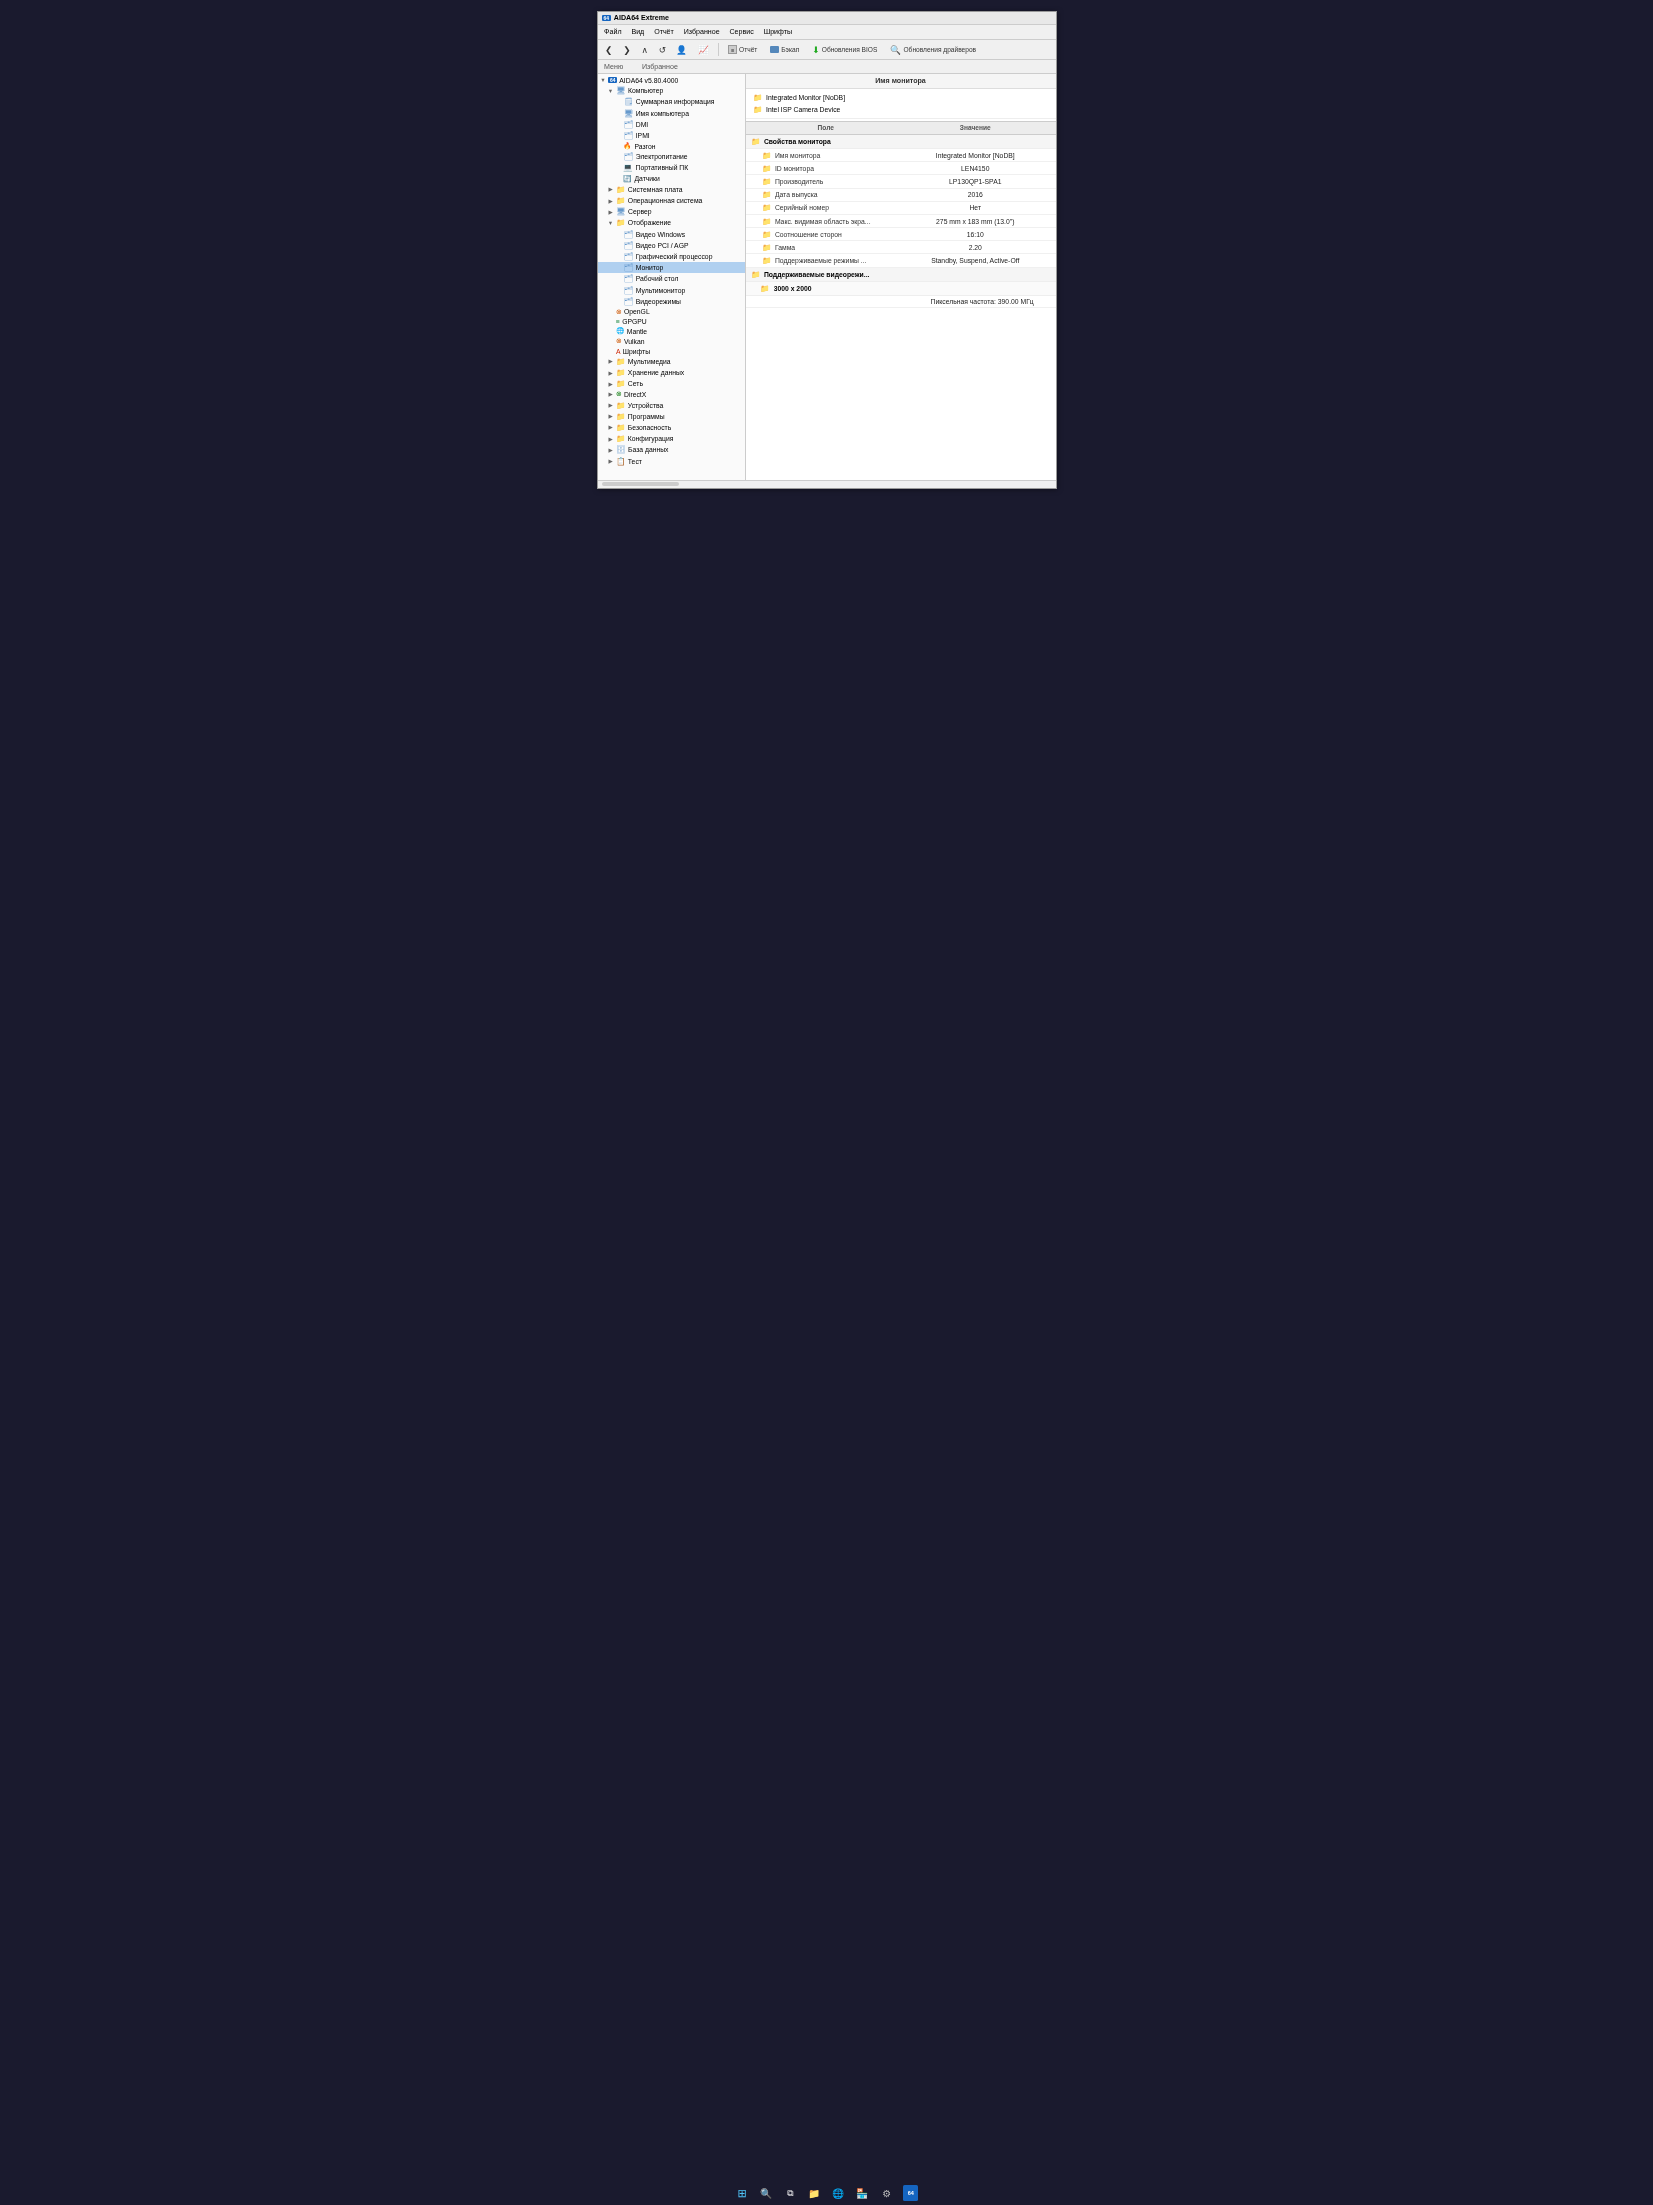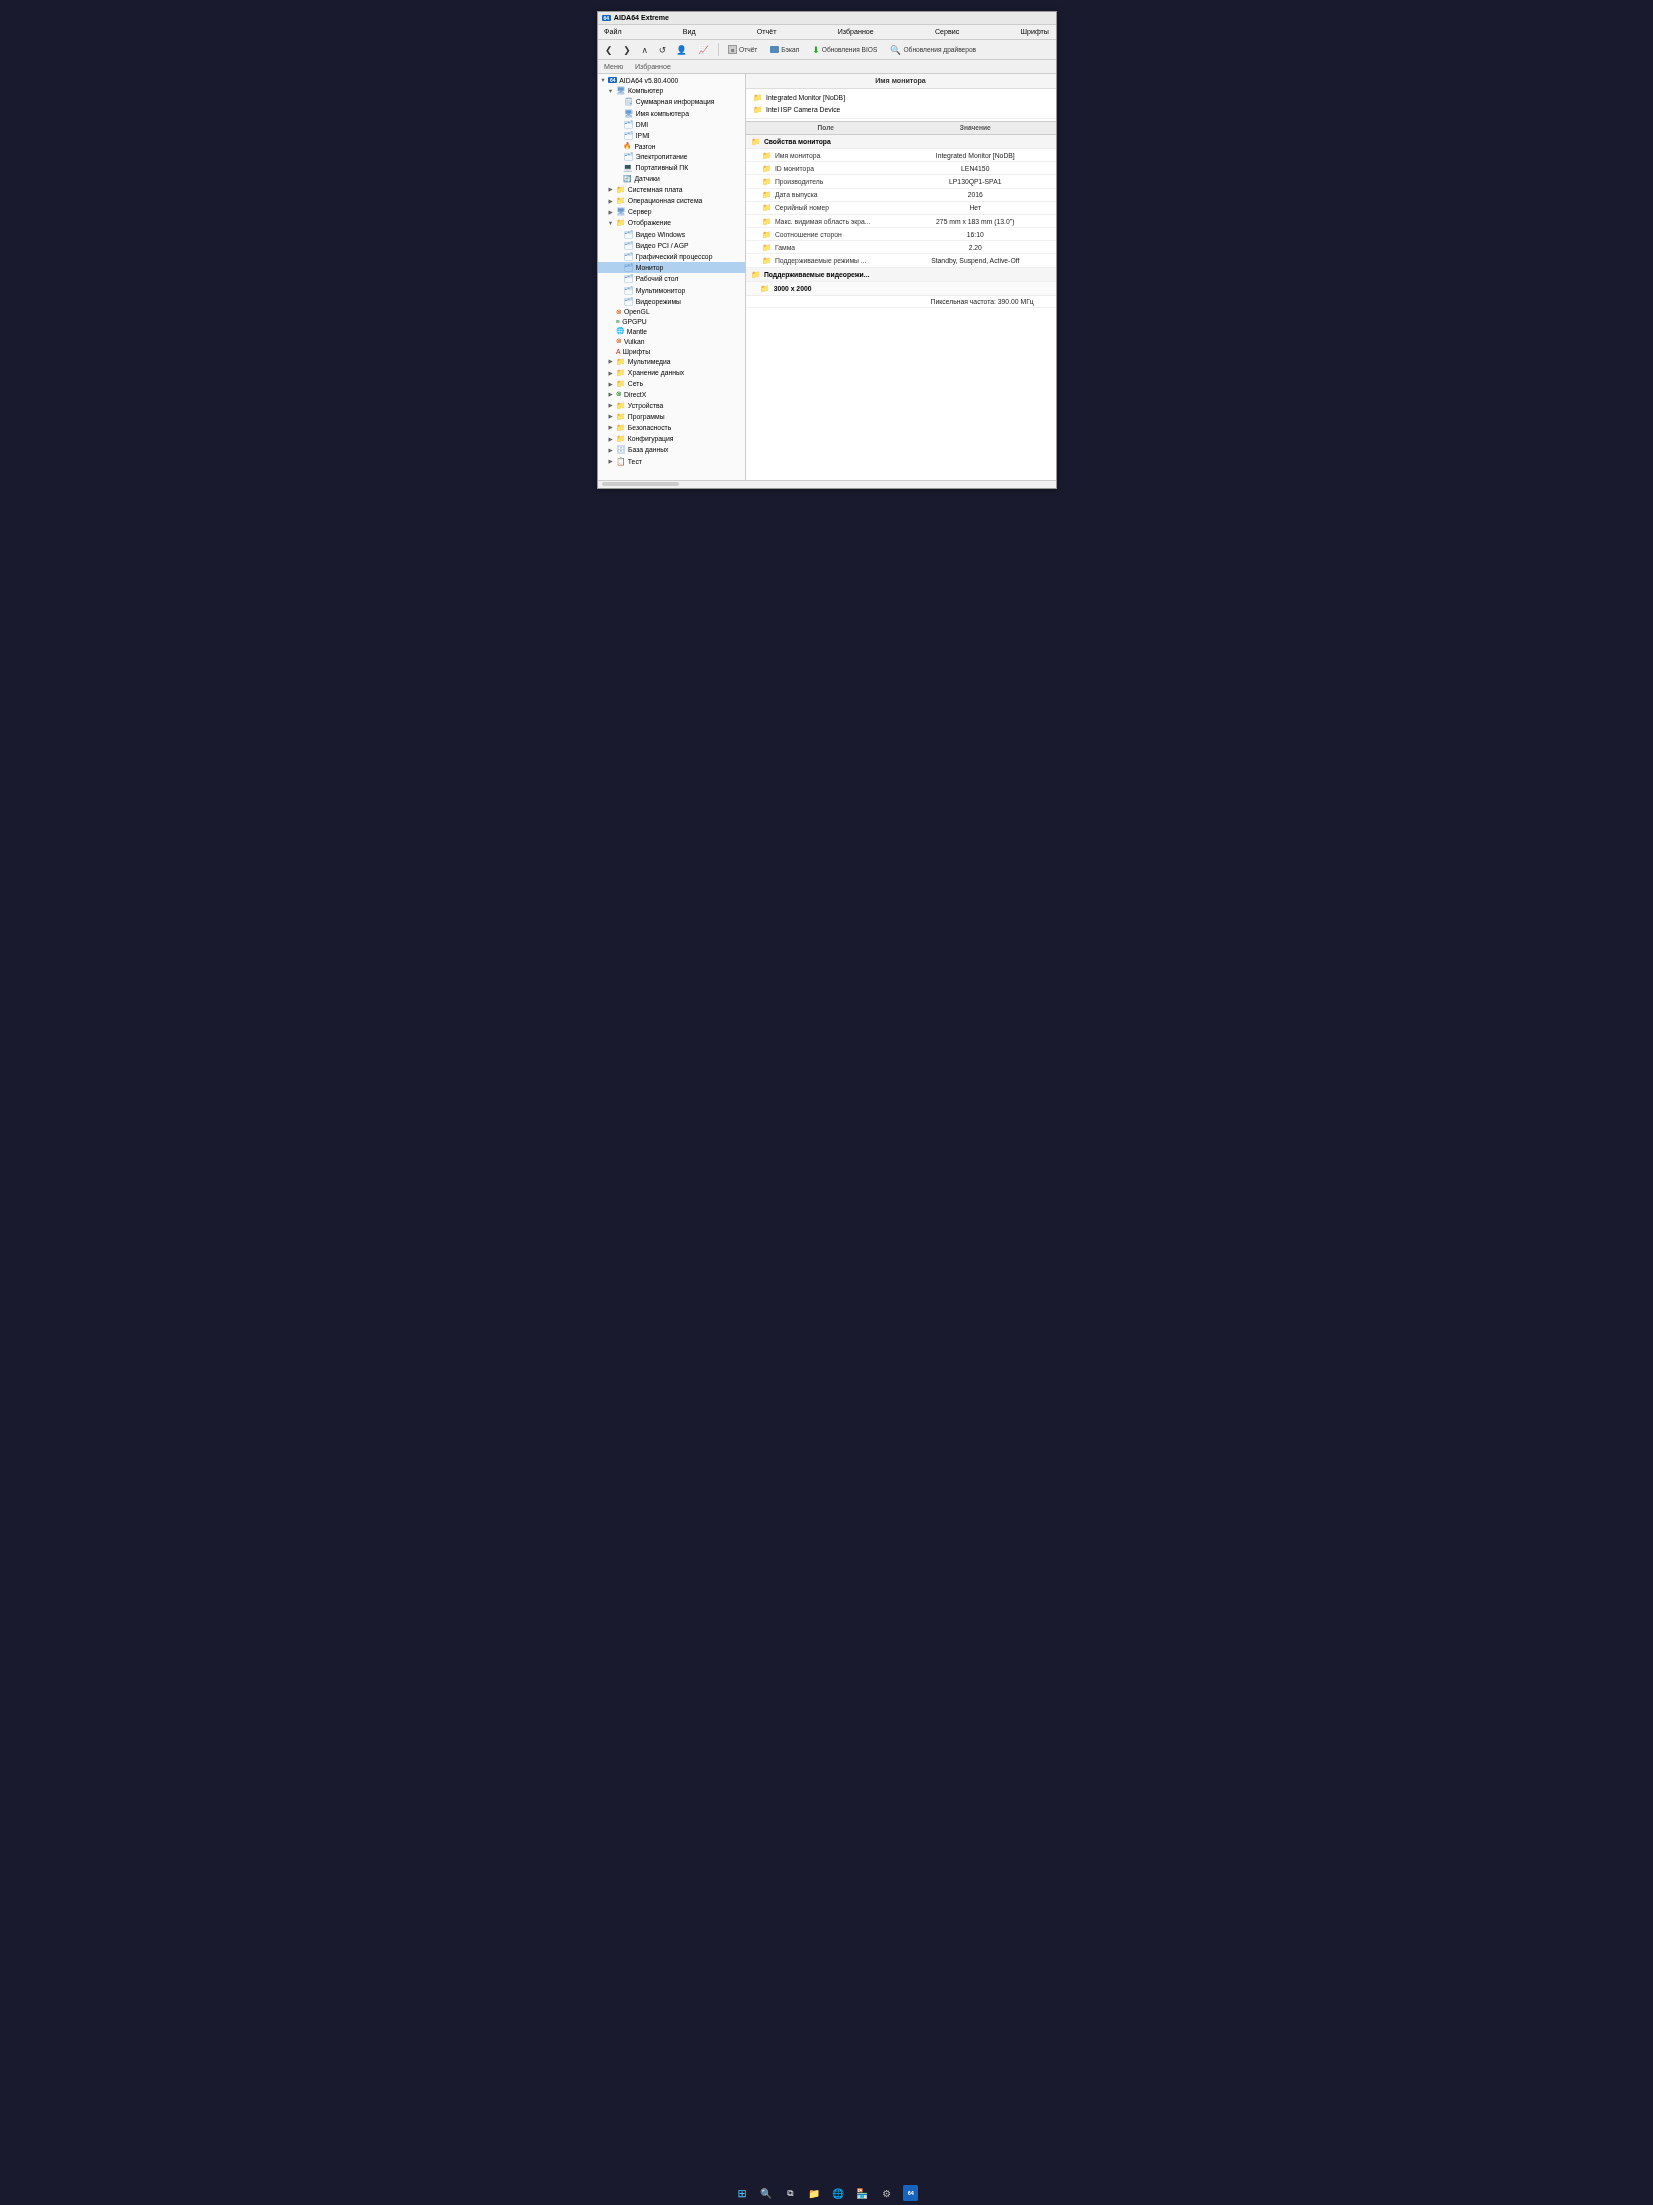--- a/index.html
+++ b/index.html
@@ -38,21 +38,20 @@
     }
 
     
     .menu-bar {
       background: #f0f0f0;
       border-bottom: 0.5px solid #ccc;
       padding: 1.1px 2.2px;
       display: flex;
       align-items: center;
       gap: 1.1px;
-      justify-content: space-between;
     }
     .menu-item {
       padding: 1.6px 4.4px;
       cursor: pointer;
       font-size: 7.1px;
       border-radius: 1.6px;
     }
 
     
     .toolbar {
@@ -83,21 +82,21 @@
       color: #333;
     }
 
     
     .nav-toolbar {
       background: #f0f0f0;
       border-bottom: 1.1px solid #ccc;
       padding: 1.1px 3.3px;
       display: flex;
       align-items: center;
-      gap: 5px;
+      gap: 12px;
     }
     .nav-label {
       font-size: 7.1px;
       color: #555;
       padding: 1.1px 3.3px;
       cursor: pointer;
       border-radius: 1.6px;
     }
 
     

